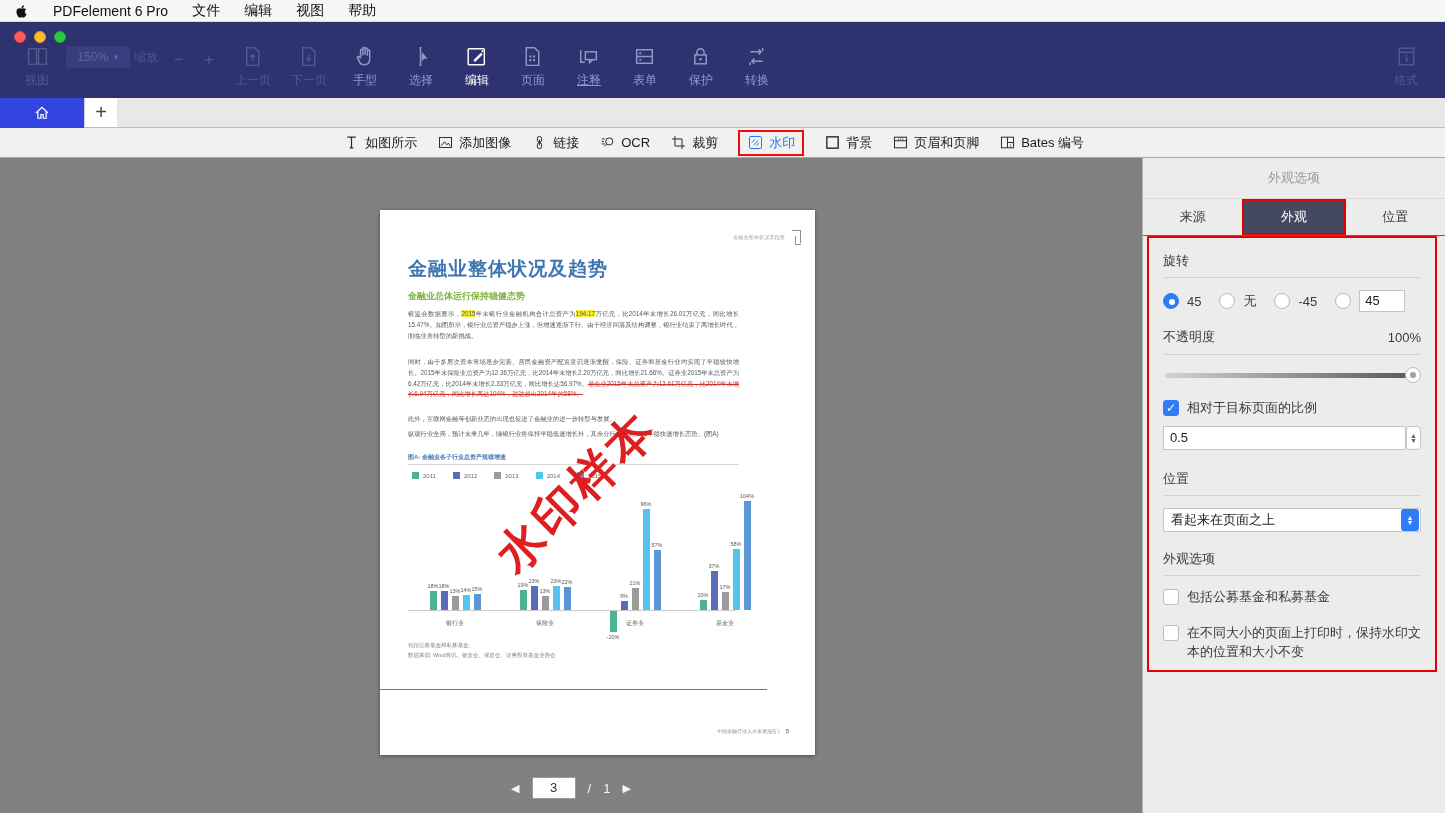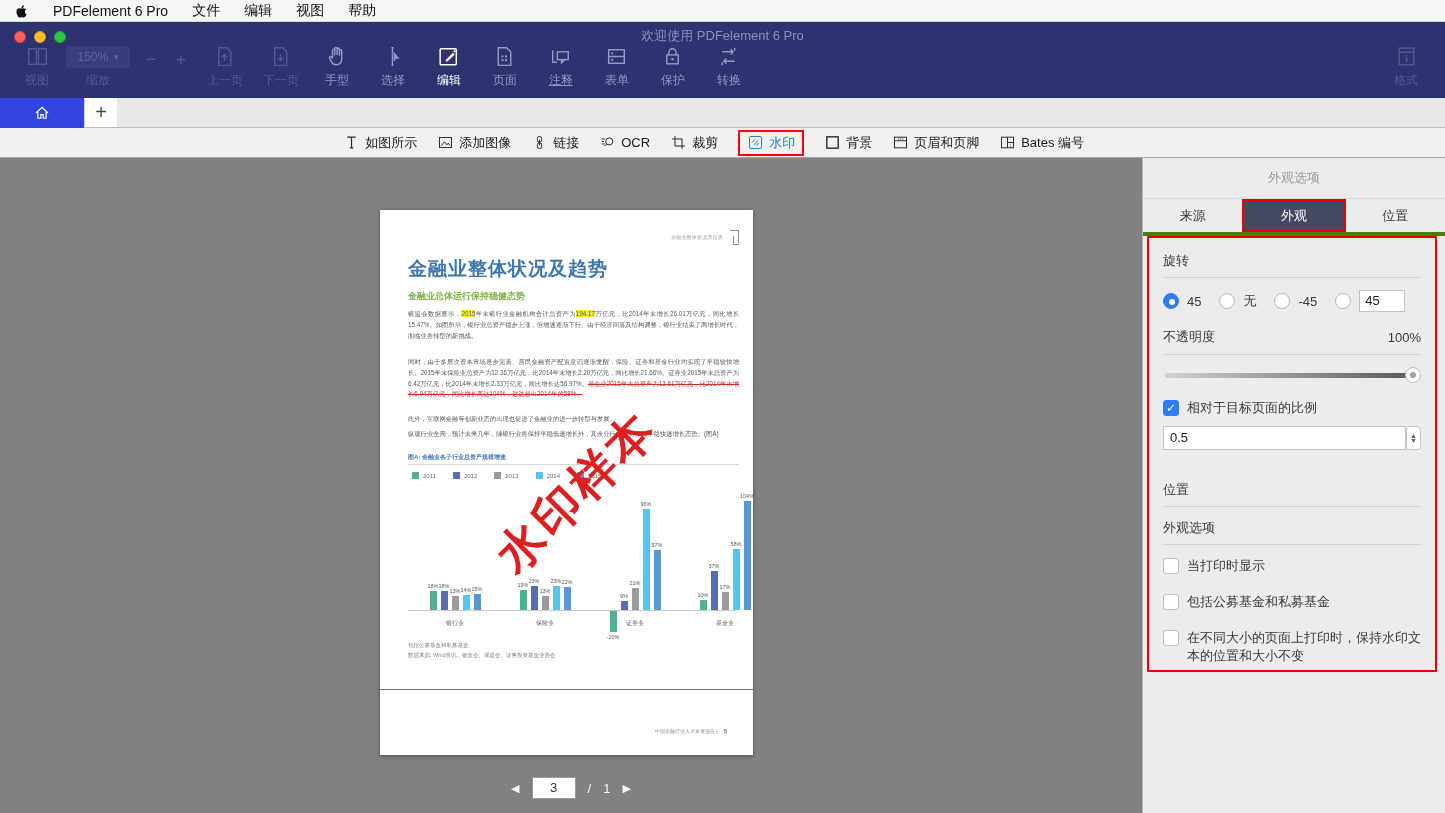--- a/index.html
+++ b/index.html
@@ -22,21 +22,21 @@
   .light { width:12px; height:12px; border-radius:50%; }
   .light.r { background:#ff5f57; border:1px solid #e0443e;}
   .light.y { background:#febc2e; border:1px solid #d89e24;}
   .light.g { background:#28c840; border:1px solid #1eaa33;}
   .tools { position:absolute; top:22px; left:0; right:0; height:54px; display:flex; align-items:flex-start; }
   .tbtn { display:flex; flex-direction:column; align-items:center; gap:3px; font-size:12px; width:54px; cursor:default;}
   .tbtn svg { width:25px; height:25px; }
   .tbtn.disabled { color:#53578f; } .tbtn.disabled svg{ color:#53578f; }
   .tbtn.normal { color:#9297c9; } .tbtn.normal svg{ color:#9297c9; }
   .tbtn.active { color:#ffffff; } .tbtn.active svg{ color:#ffffff; }
-  .zoomgrp { display:flex; flex-direction:column; align-items:center; gap:4px; margin:2px 6px 0 2px; }
+  .zoomgrp { display:flex; flex-direction:row; align-items:center; gap:4px; margin:2px 6px 0 2px; }
   .zoombox { width:64px; height:22px; background:#3a3d7d; border-radius:4px; color:#60649f;
     font-size:12px; display:flex; align-items:center; justify-content:center; gap:6px;}
   .zoomlbl { font-size:12px; color:#53578f; }
   .zminus,.zplus { color:#53578f; font-size:17px; margin:6px 10px 0 10px; }
   .fmt { position:absolute; right:12px; top:22px; }
 
   
   .tabbar { position:absolute; top:98px; left:0; right:0; height:30px; background:#e8e8e8;
     display:flex; z-index:20; border-bottom:1px solid #bdbdbd;}
   .homebtn { width:84px; height:30px; background:#3345e0; display:flex; align-items:center; justify-content:center; }
@@ -52,21 +52,21 @@
     display:flex; align-items:center; justify-content:flex-end; gap:20px; padding-right:58px;
     border-bottom:1px solid #a8a8a8; z-index:20; }
   .sbtn { display:flex; align-items:center; gap:5px; font-size:13px; color:#1c1c1c; }
   .sbtn svg { width:17px; height:17px; color:#2b2b2b; }
   .sbtn.blue { color:#1f7bd9; padding:2px 7px; border:2px solid #f00c0c; }
   .sbtn.blue svg { color:#1f7bd9; }
   .subbar-r { position:absolute; top:128px; right:0; width:303px; height:30px; background:#f1f1f1; border-bottom:1px solid #a8a8a8; z-index:20;}
 
   
   .main { position:absolute; top:158px; left:0; width:1142px; bottom:0; background:#818181; }
-  .page { position:absolute; left:380px; top:52px; width:373px; height:545px; background:#ffffff;
+  .page { position:absolute; left:380px; top:52px; width:435px; height:545px; background:#ffffff;
     box-shadow:0 1px 4px rgba(0,0,0,.4); overflow:hidden; }
   .hdrnote { position:absolute; top:24px; right:30px; font-size:5px; color:#9aa0a8; letter-spacing:.2px;}
   .cornermark { position:absolute; top:20px; right:14px; width:9px; height:13px;
     border-top:1px solid #8a9099; border-right:1px solid #8a9099; }
   .cornermark:after { content:""; position:absolute; right:-1px; top:5px; width:5px; height:8px; border-left:1px solid #8a9099; border-bottom:1px solid #8a9099;}
   .dtitle { position:absolute; top:46px; left:28px; font-size:19px; font-weight:bold; color:#3c76b0; letter-spacing:1px;}
   .dsub { position:absolute; top:80px; left:28px; font-size:9px; font-weight:bold; color:#7fb241; }
   .para { position:absolute; left:28px; width:331px; font-size:6.3px; line-height:1.72; color:#55585c; text-align:justify; }
   .hl { background:#f9ee3e; }
   .strike { color:#c9342d; text-decoration:line-through; }
@@ -92,21 +92,21 @@
   .pager .arrow { color:#f4f4f4; font-size:11px; }
   .pagebox { width:44px; height:22px; background:#fff; border:1px solid #9a9a9a; text-align:center;
     font-size:13px; color:#333; line-height:20px; }
   .ptotal { color:#f4f4f4; font-size:13px; }
 
   
   .panel { position:absolute; top:158px; right:0; width:303px; bottom:0; background:#ececec;
     border-left:1px solid #b5b5b5; font-size:13px; color:#3a3a3a; }
   .ptitle { height:41px; display:flex; align-items:center; justify-content:center; color:#9a9a9a;
     border-bottom:1px solid #d9d9d9; }
-  .ptabs { display:flex; height:37px; border-bottom:4px solid #4d7c0f; }
+  .ptabs { display:flex; height:37px; border-bottom:1px solid #4d7c0f; }
   .ptab { flex:1; display:flex; align-items:center; justify-content:center; color:#3a3a3a; }
   .ptab.sel { background:#454861; color:#fff; border:2px solid #e60000; }
   .redbox { position:absolute; left:4px; right:8px; top:78px; height:436px; border:2px solid #e60000;
     padding:14px 14px 0 14px; }
   .plabel { color:#3a3a3a; }
   .phr { border:none; border-top:1px solid #d4d4d4; margin:7px 0 12px 0; }
   .radios { display:flex; align-items:center; gap:8px; margin-bottom:16px; }
   .radio { width:16px; height:16px; border-radius:50%; background:#fff; border:1px solid #b9b9b9; flex:none;}
   .radio.sel { background:#2f7cf6; border:1px solid #2f7cf6; position:relative; }
   .radio.sel:after { content:""; position:absolute; left:5px; top:5px; width:6px; height:6px; border-radius:50%; background:#fff; }
@@ -115,21 +115,21 @@
   .oprow { display:flex; justify-content:space-between; align-items:center; }
   .slider { position:relative; height:16px; margin:10px 2px 16px 2px; }
   .strack { position:absolute; top:6px; left:0; right:0; height:5px; border-radius:3px;
     background:linear-gradient(to right,#d2d2d2,#9a9a9a 45%,#555); }
   .sthumb { position:absolute; right:-2px; top:0; width:16px; height:16px; border-radius:50%;
     background:#fdfdfd; border:1px solid #bdbdbd; }
   .sthumb:after { content:""; position:absolute; left:4px; top:4px; width:6px; height:6px; border-radius:50%; background:#9f9f9f;}
   .cbrow { display:flex; align-items:flex-start; gap:8px; margin-bottom:17px; line-height:1.45;}
   .cb { width:16px; height:16px; border-radius:3px; background:#fff; border:1px solid #bdbdbd; flex:none; margin-top:1px;}
   .cb.on { background:#2f7cf6; border-color:#2f7cf6; color:#fff; font-size:12px; text-align:center; line-height:15px; }
-  .valrow { display:flex; align-items:flex-end; gap:0; margin-bottom:31px; }
+  .valrow { display:flex; align-items:flex-end; gap:0; margin-bottom:20px; }
   .valinput { flex:1; height:24px; border:1px solid #c4c4c4; background:#fff; font-size:13px; padding-left:6px; color:#222; line-height:22px;}
   .stepper { width:15px; height:24px; border:1px solid #c4c4c4; border-radius:4px; background:#fff;
     display:flex; flex-direction:column; align-items:center; justify-content:center; color:#666; }
   .stepper span { font-size:7px; line-height:5px; }
   .selectbox { height:24px; border:1px solid #c4c4c4; background:#fff; border-radius:2px; display:flex;
     align-items:center; margin-bottom:18px; }
   .selectbox .sval { flex:1; padding-left:7px; color:#222; }
   .selectbox .sbtn2 { width:18px; height:22px; background:#2f7cf6; border-radius:3px; margin-right:1px;
     display:flex; flex-direction:column; align-items:center; justify-content:center; color:#fff;}
   .selectbox .sbtn2 span { font-size:7px; line-height:5px; }
@@ -150,21 +150,20 @@
     <span class="menu">视图</span>
     <span class="menu">帮助</span>
   </div>
 
   <div class="navybar">
     <div class="lights">
       <div class="light r"></div>
       <div class="light y"></div>
       <div class="light g"></div>
     </div>
-    <div class="wintitle">欢迎使用 PDFelement 6 Pro</div>
     <div class="tools" id="main-tools" style="padding-left: 10px;">
         <div class="tbtn disabled">
           <span>
             <svg viewBox="0 0 24 24" fill="none" stroke="currentColor" stroke-width="1.4" width="25">
               <rect x="3.5" y="4.5" width="7.5" height="15"></rect>
               <rect x="13" y="4.5" width="7.5" height="15"></rect>
             </svg>
           </span>
           <span>视图</span>
         </div>
@@ -532,29 +531,32 @@
       <div class="valrow">
         <div class="valinput">0.5</div>
         <div class="stepper">
             <span>▲</span>
             <span>▼</span>
           </div>
       </div>
 
       <div class="plabel">位置</div>
       <hr class="phr">
+      <div class="selectbox">
+        <span class="sval">看起来在页面之上</span>
+        <span class="sbtn2">
+            <span>▲</span>
+            <span>▼</span>
+          </span>
+      </div>
 
       <div class="plabel">外观选项</div>
       <hr class="phr">
       <div class="cbrow">
         <span class="cb"></span>
-        <span>当打印时显示</span>
-      </div>
-      <div class="cbrow">
-        <span class="cb"></span>
         <span>包括公募基金和私募基金</span>
       </div>
       <div class="cbrow">
         <span class="cb"></span>
         <span>在不同大小的页面上打印时，保持水印文本的位置和大小不变</span>
       </div>
     </div>
   </div>
 
 </div>

